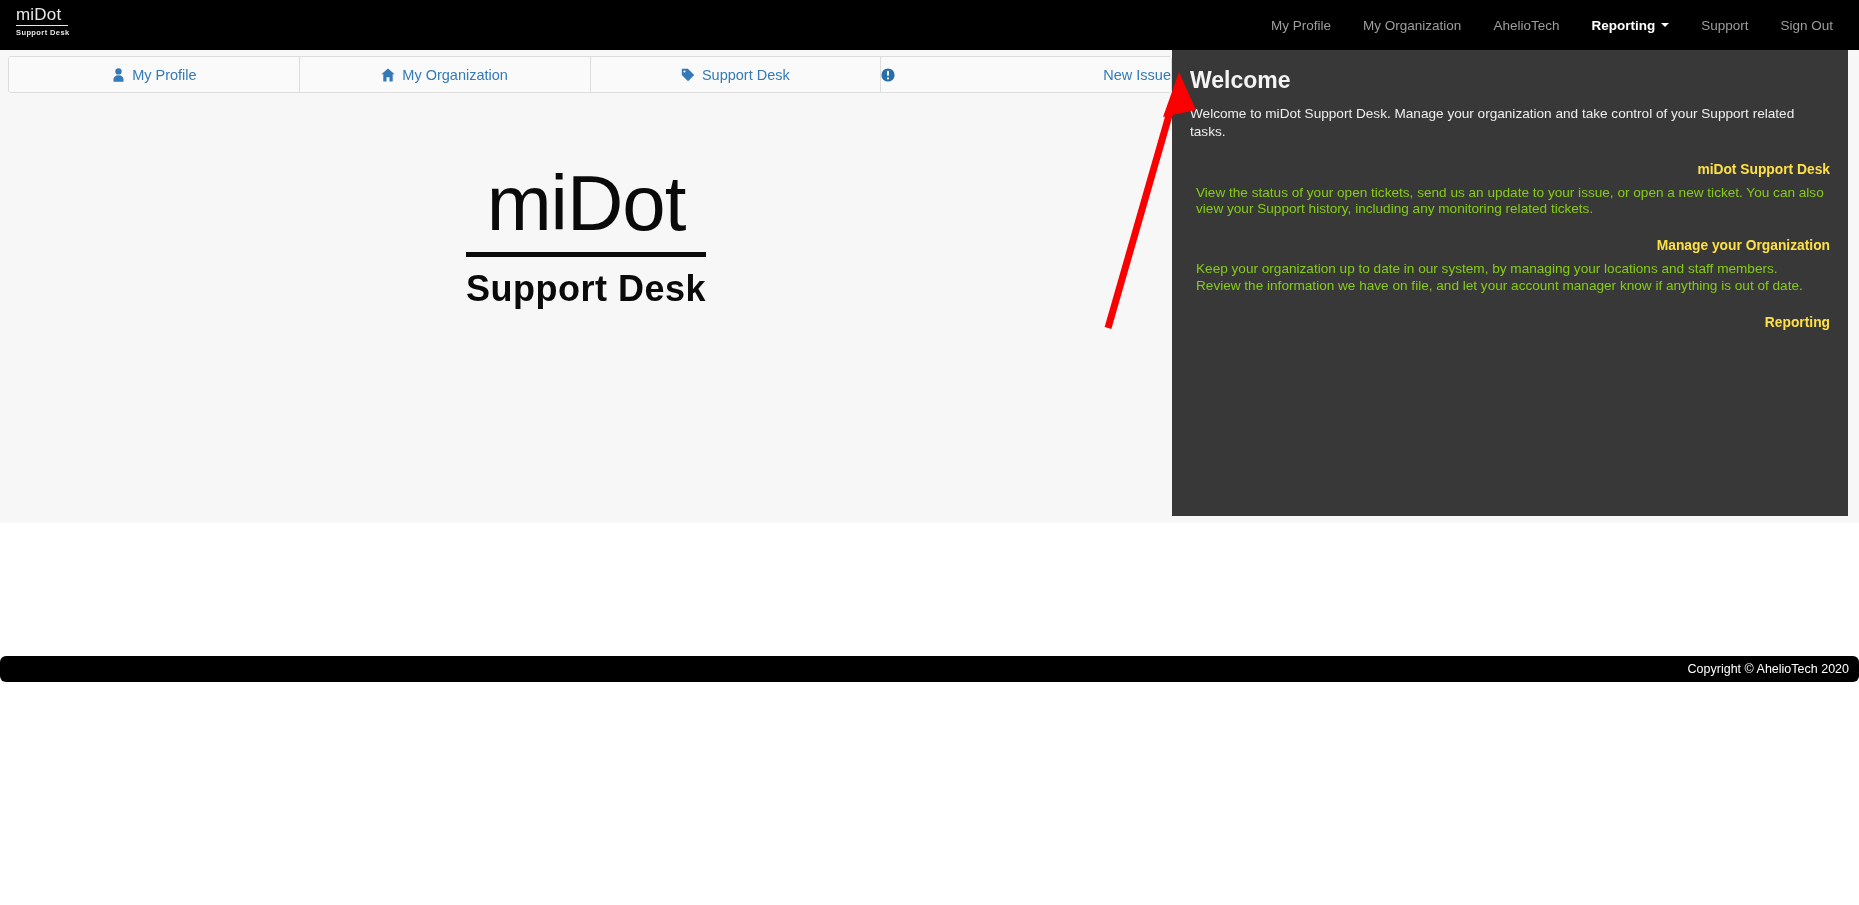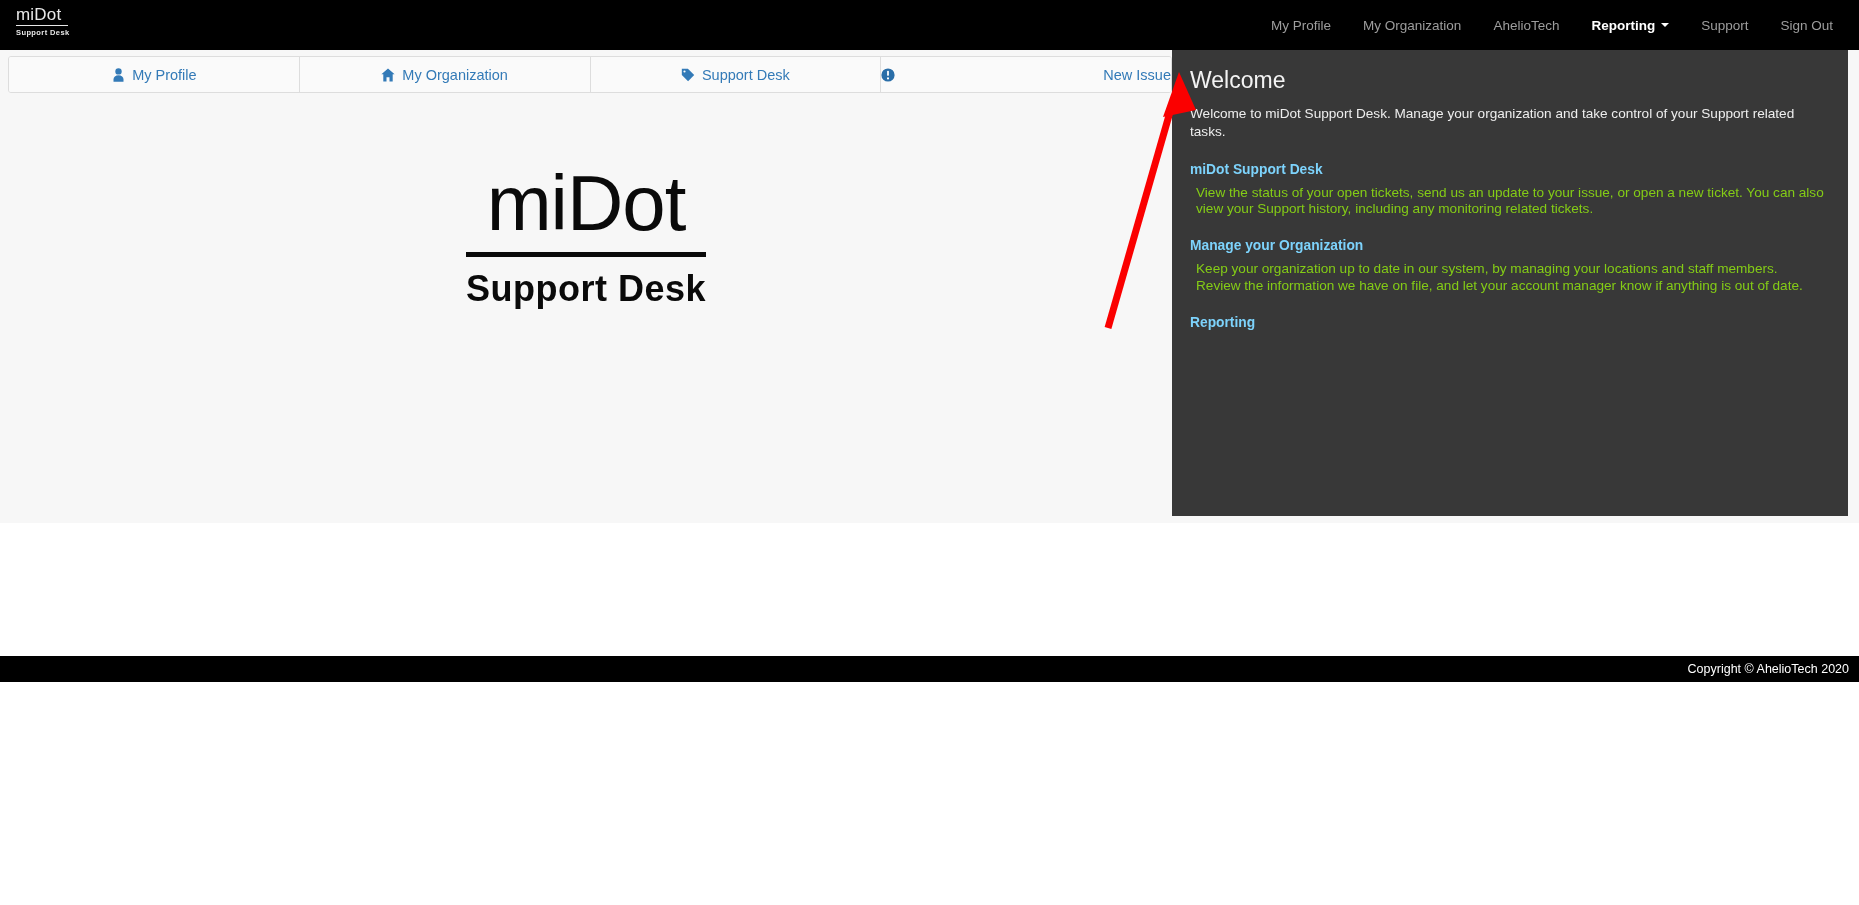--- a/index.html
+++ b/index.html
@@ -164,38 +164,39 @@
     left: 1172px; top: 0px;
     width: 676px;
     height: 466px;
     background: #383838;
     color: #f2f2f2;
     padding: 16px 18px 16px 18px;
   }
   .welcome-title {
     font-size: 23px;
     line-height: 29px;
-    font-weight: 400;
+    font-weight: 700;
     color: #f4f4f4;
     margin: 0 0 10px 0;
   }
   .welcome-lead {
     font-size: 13.6px;
     line-height: 18px;
     margin: 0 0 20px 0;
     color: #eeeeee;
     max-width: 640px;
   }
   .wsec { margin-bottom: 20px; }
   .wsec-title {
     font-size: 13.8px;
     line-height: 18px;
     font-weight: bold;
-    color: #7dd3fc;
+    color: #fde047;
     margin: 0 0 1px 0;
+    text-align: right;
   }
   .wsec-body {
     font-size: 13.6px;
     line-height: 16.2px;
     color: #84cc16;
     margin: 6px;
     max-width: 640px;
   }
 
   
@@ -206,20 +207,21 @@
     pointer-events: none;
   }
 
   
   .footer {
     position: absolute;
     left: 0; bottom: 0;
     width: 1859px;
     height: 26px;
     background: #000000;
+    border-radius: 6px;
   }
   .footer-text {
     position: absolute;
     right: 10px;
     top: 4px;
     font-size: 12.5px;
     line-height: 18px;
     color: #ffffff;
     white-space: nowrap;
   }

